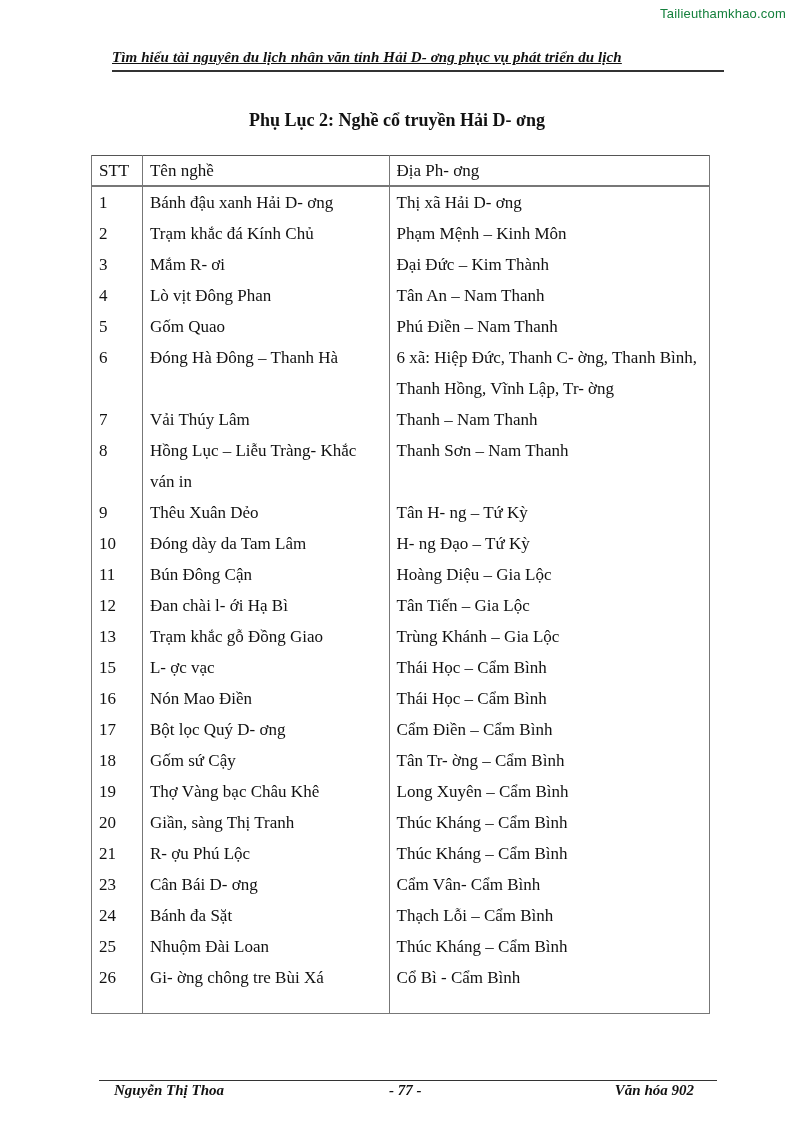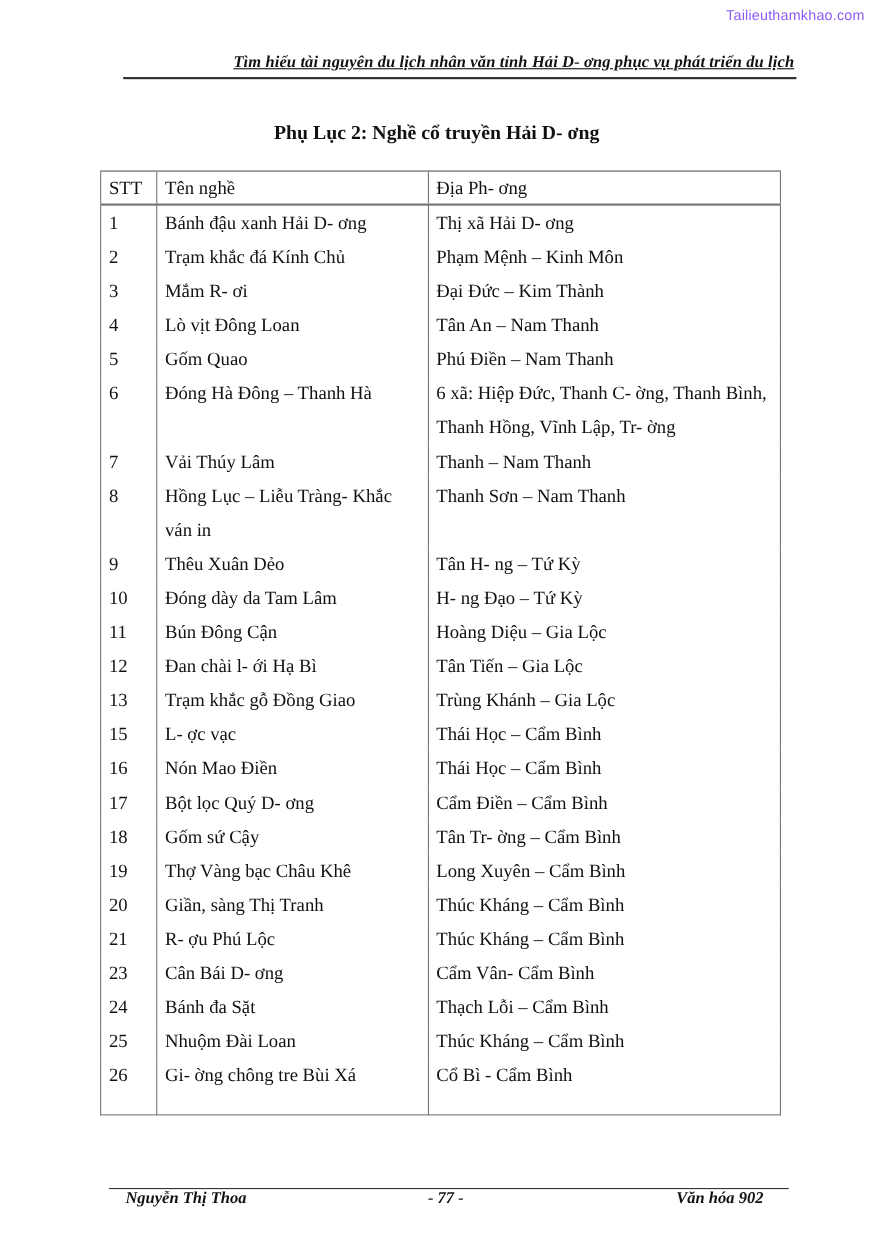--- a/index.html
+++ b/index.html
@@ -1,20 +1,20 @@
 <!DOCTYPE html>
 <html><head>
 <meta charset="utf-8">
 <style>
   html, body { margin: 0; padding: 0; background: #ffffff; }
   body { width: 794px; height: 1123px; position: relative; overflow: hidden;
          font-family: "Liberation Serif", "DejaVu Serif", serif; color: #111; }
   .watermark { position: absolute; top: 6px; right: 8px; font-family: "Liberation Sans", sans-serif;
-               font-size: 13px; color: #8b5cf6; letter-spacing: 0.2px; }
-  .running-header { position: absolute; left: 112px; top: 49px; width: 610px; text-align: right;
+               font-size: 13px; color: #15803d; letter-spacing: 0.2px; }
+  .running-header { position: absolute; left: 112px; top: 49px; width: 610px; text-align: left;
                     font-family: "Liberation Serif", serif; font-style: italic; font-weight: bold;
                     font-size: 15px; text-decoration: underline; letter-spacing: 0.1px; }
   .header-rule { position: absolute; left: 112px; top: 70px; width: 612px; height: 0;
                  border-top: 2px solid #333; }
   .title { position: absolute; left: 0; top: 110px; width: 794px; text-align: center;
            font-weight: bold; font-size: 18px; }
   table.crafts { position: absolute; left: 91px; top: 155px; width: 619px; border-collapse: collapse;
                  font-size: 17px; }
   table.crafts td, table.crafts th { border-left: 1.5px solid #777; border-right: 1.5px solid #777;
                  padding: 0 7px; vertical-align: top; text-align: left; font-weight: normal;
@@ -67,21 +67,21 @@
         <td>Trạm khắc đá Kính Chủ</td>
         <td>Phạm Mệnh – Kinh Môn</td>
       </tr>
       <tr>
         <td>3</td>
         <td>Mắm R- ơi</td>
         <td>Đại Đức – Kim Thành</td>
       </tr>
       <tr>
         <td>4</td>
-        <td>Lò vịt Đông Loan</td>
+        <td>Lò vịt Đông Phan</td>
         <td>Tân An – Nam Thanh</td>
       </tr>
       <tr>
         <td>5</td>
         <td>Gốm Quao</td>
         <td>Phú Điền – Nam Thanh</td>
       </tr>
       <tr>
         <td>6</td>
         <td>Đóng Hà Đông – Thanh Hà</td>

